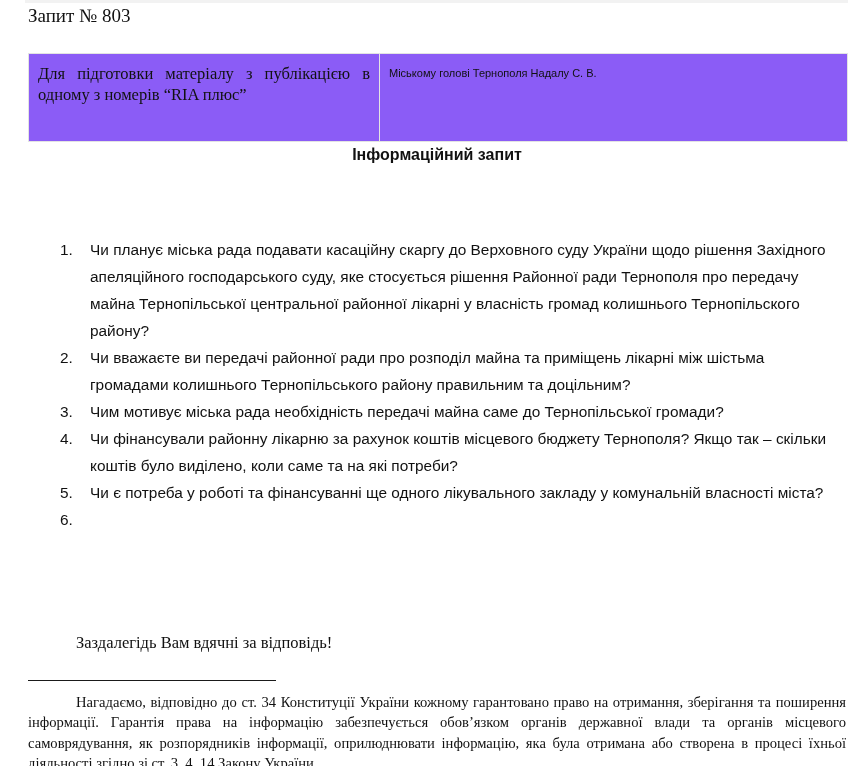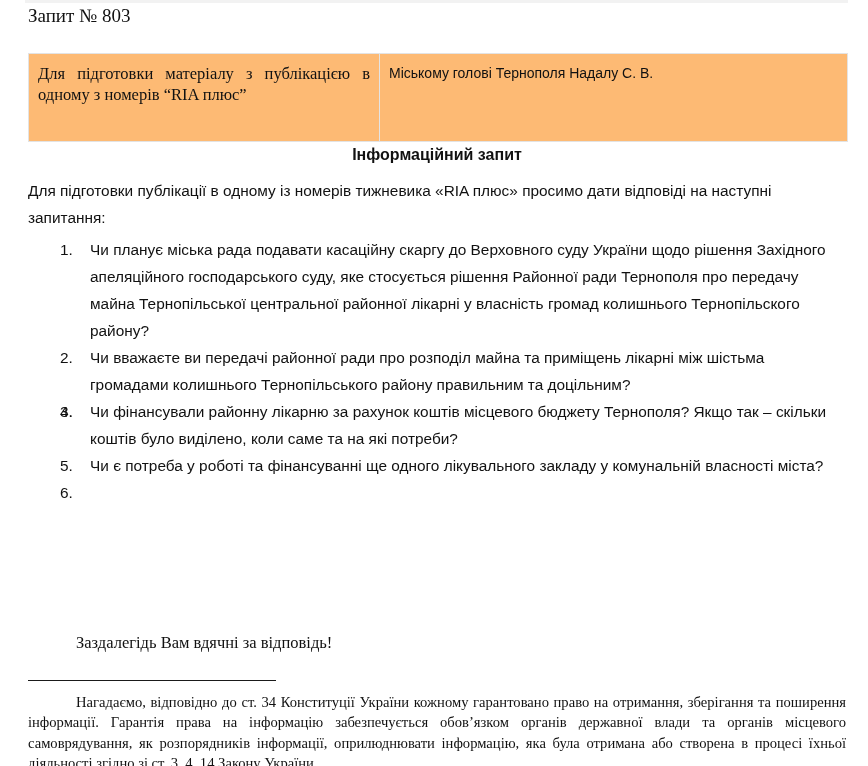--- a/index.html
+++ b/index.html
@@ -53,35 +53,35 @@
     left: 28px;
     top: 53px;
     width: 820px;
     border-collapse: collapse;
     table-layout: fixed;
   }
   .addr-table td {
     border: 1px solid #e3e3e3;
     vertical-align: top;
     padding: 9px 9px 10px 9px;
-    background: #fdba74;
+    background: #8b5cf6;
   }
   .addr-cell-left {
     width: 332px;
     font-family: "Liberation Serif", "DejaVu Serif", serif;
     font-size: 16.5px;
     line-height: 21px;
     text-align: justify;
     text-align-last: left;
     color: #111111;
     height: 68px;
   }
   .addr-cell-right {
     font-family: "Liberation Sans", "DejaVu Sans", sans-serif;
-    font-size: 14px;
+    font-size: 11px;
     line-height: 21px;
     color: #111111;
     height: 68px;
   }
 
   
   .headline {
     position: absolute;
     left: 28px;
     top: 145px;
@@ -185,33 +185,33 @@
     <tbody>
       <tr>
         <td class="addr-cell-left">Для підготовки матеріалу з публікацією в одному з номерів “RIA плюс”</td>
         <td class="addr-cell-right">Міському голові Тернополя Надалу С. В.</td>
       </tr>
     </tbody>
   </table>
 
   <div class="headline">Інформаційний запит</div>
 
-  <div class="intro">Для підготовки публікації в одному із номерів тижневика «RIA плюс» просимо дати відповіді на наступні запитання:</div>
 
   <ol class="qlist">
     <li>
       <span class="num">1.</span>
       <span>Чи планує міська рада подавати касаційну скаргу до Верховного суду України щодо рішення Західного апеляційного господарського суду, яке стосується рішення Районної ради Тернополя про передачу майна Тернопільської центральної районної лікарні у власність громад колишнього Тернопільского району?</span>
     </li>
     <li>
       <span class="num">2.</span>
       <span>Чи вважаєте ви передачі районної ради про розподіл майна та приміщень лікарні між шістьма громадами колишнього Тернопільського району правильним та доцільним?</span>
     </li>
     <li>
       <span class="num">3.</span>
+      <span>Чим мотивує міська рада необхідність передачі майна саме до Тернопільської громади?</span>
     </li>
     <li>
       <span class="num">4.</span>
       <span>Чи фінансували районну лікарню за рахунок коштів місцевого бюджету Тернополя? Якщо так – скільки коштів було виділено, коли саме та на які потреби?</span>
     </li>
     <li>
       <span class="num">5.</span>
       <span>Чи є потреба у роботі та фінансуванні ще одного лікувального закладу у комунальній власності міста?</span>
     </li>
     <li>

